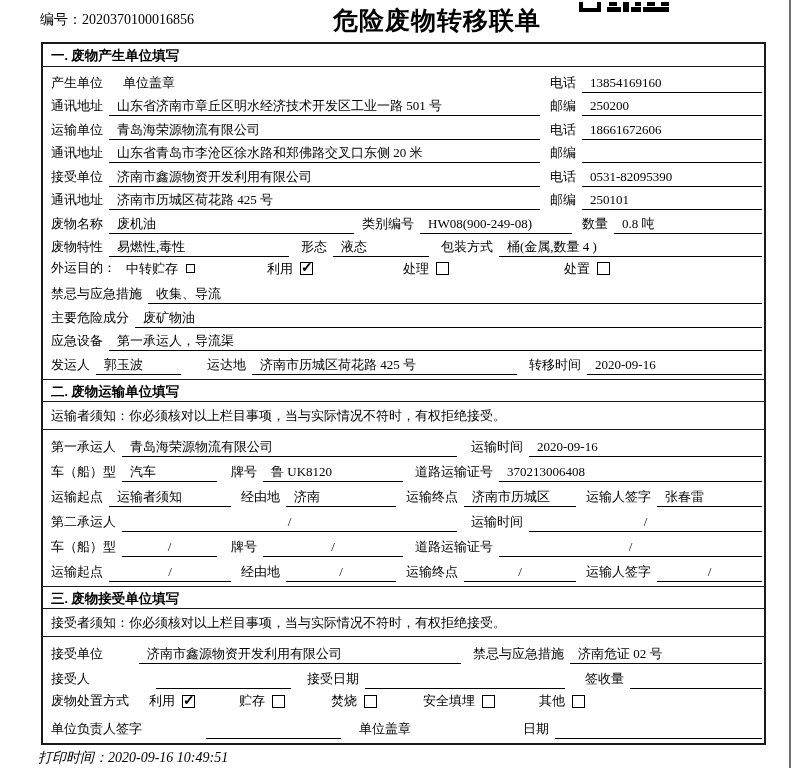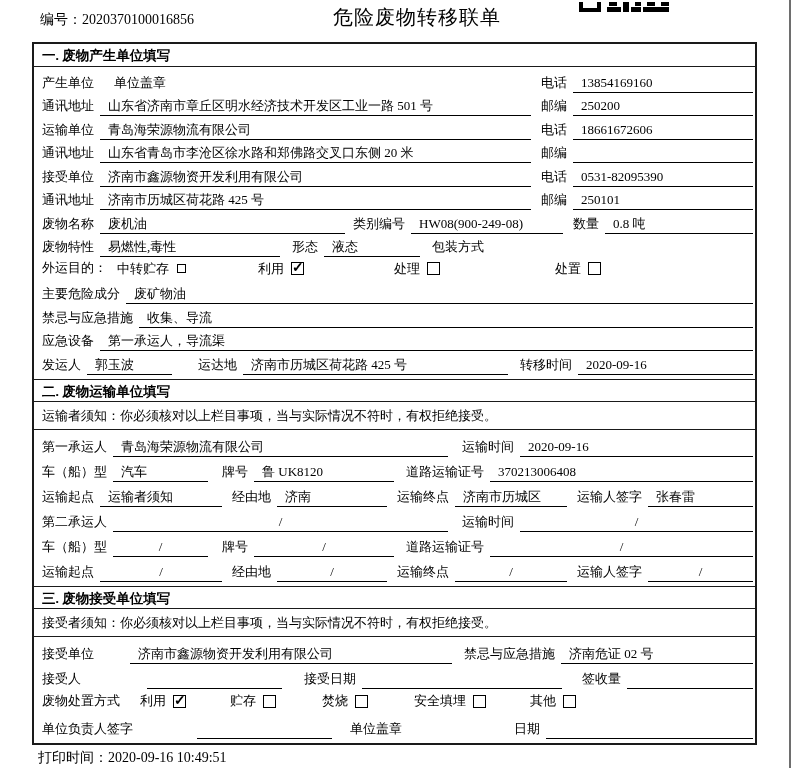--- a/index.html
+++ b/index.html
@@ -5,28 +5,28 @@
   * { margin:0; padding:0; box-sizing:border-box; }
   html,body { width:796px; height:768px; background:#ffffff; overflow:hidden; }
   body {
     font-family:"Liberation Serif","DejaVu Serif",serif;
     color:#000; font-size:13px; position:relative;
   }
   .page { position:absolute; inset:0; background:#fff; }
 
   
   .doc-no { position:absolute; left:40px; top:11px; font-size:14px; white-space:nowrap; }
-  .doc-title { position:absolute; left:333px; top:4px; font-size:20px; font-weight:normal; letter-spacing:1px; white-space:nowrap; }
+  .doc-title { position:absolute; left:333px; top:4px; font-size:25px; font-weight:bold; letter-spacing:1px; white-space:nowrap; }
   .qr-frag { position:absolute; left:579px; top:0; }
 
   
   .page-edge { position:absolute; left:789px; top:0; width:2px; height:768px; background:#6e6e6e; }
 
   
-  .doc-table { position:absolute; left:32px; top:42px; width:725px; border:2px solid #1a1a1a; background:#fff; }
+  .doc-table { position:absolute; left:41px; top:42px; width:725px; border:2px solid #1a1a1a; background:#fff; }
   .sec-title {
     height:23px; line-height:23px; font-weight:bold; font-size:13.5px;
     padding:0 8px; border-bottom:1.5px solid #1a1a1a; white-space:nowrap;
   }
   .bt { border-top:1.5px solid #1a1a1a; }
   .notice { height:28px; line-height:28px; padding:0 8px; border-bottom:1px solid #1a1a1a; white-space:nowrap; }
   .content { padding:2px 2px 4px 8px; }
   .c1 .row { height:23.5px; }
   .c2 .row, .c3 .row { height:25px; }
   .row { display:flex; align-items:flex-end; font-size:13px; }
@@ -46,21 +46,21 @@
     width:13px; height:13px; border:1.4px solid #000; margin-left:7px;
     position:relative; display:inline-block; flex:none; background:#fff;
   }
   .cb-sm { width:9px; height:9px; margin-left:8px; }
   .cb[data-checked="true"]::after {
     content:"✓"; position:absolute; left:0px; top:-4px;
     font-size:14px; font-weight:bold; color:#000;
   }
 
   
-  .print-line { position:absolute; left:38px; top:749px; font-size:14px; white-space:nowrap; }
+  .print-line { position:absolute; left:38px; top:749px; font-size:14px; white-space:nowrap;font-style:italic; }
 </style>
 </head>
 <body>
 
 <div class="page">
 
   <div class="doc-no"><span>编号：</span><span>2020370100016856</span></div>
   <div class="doc-title">危险废物转移联单</div>
   <div class="qr-frag">
     <svg width="92" height="10" viewBox="0 0 92 10" xmlns="http://www.w3.org/2000/svg">
@@ -138,20 +138,21 @@
         <span class="lbl" style="margin-left:10px">数量</span>
         <span class="val fill">0.8 吨</span>
       </div>
 
       <div class="row">
         <span class="lbl">废物特性</span>
         <span class="val" style="width:180px">易燃性,毒性</span>
         <span class="lbl" style="margin-left:12px">形态</span>
         <span class="val" style="width:96px">液态</span>
         <span class="lbl" style="margin-left:12px">包装方式</span>
+        <span class="val fill">桶(金属,数量  4 )</span>
       </div>
 
       <div class="row row-cb">
         <span class="lbl">外运目的：</span>
         <span class="opt" style="margin-left:4px">
           <span>中转贮存</span>
           <span class="cb cb-sm" data-checked="false"></span>
         </span>
         <span class="opt" style="margin-left:72px">
           <span>利用</span>
@@ -161,27 +162,27 @@
           <span>处理</span>
           <span class="cb" data-checked="false"></span>
         </span>
         <span class="opt" style="margin-left:115px">
           <span>处置</span>
           <span class="cb" data-checked="false"></span>
         </span>
       </div>
 
       <div class="row">
+        <span class="lbl">禁忌与应急措施</span>
+        <span class="val fill">收集、导流</span>
+      </div>
+
+      <div class="row">
         <span class="lbl">主要危险成分</span>
         <span class="val fill">废矿物油</span>
-      </div>
-
-      <div class="row">
-        <span class="lbl">禁忌与应急措施</span>
-        <span class="val fill">收集、导流</span>
       </div>
 
       <div class="row">
         <span class="lbl">应急设备</span>
         <span class="val fill">第一承运人，导流渠</span>
       </div>
 
       <div class="row">
         <span class="lbl">发运人</span>
         <span class="val" style="width:85px">郭玉波</span>
@@ -258,21 +259,21 @@
       <div class="row">
         <span class="lbl">接受单位</span>
         <span class="val" style="width:322px;margin-left:30px">济南市鑫源物资开发利用有限公司</span>
         <span class="lbl" style="margin-left:12px">禁忌与应急措施</span>
         <span class="val fill">济南危证 02 号</span>
       </div>
 
       <div class="row">
         <span class="lbl">接受人</span>
         <span class="val" style="width:135px;margin-left:60px"></span>
-        <span class="lbl" style="margin-left:22px">接受日期</span>
+        <span class="lbl" style="margin-left:16px">接受日期</span>
         <span class="val" style="width:200px"></span>
         <span class="lbl" style="margin-left:20px">签收量</span>
         <span class="val fill"></span>
       </div>
 
       <div class="row row-cb">
         <span class="lbl">废物处置方式</span>
         <span class="opt" style="margin-left:14px">
           <span>利用</span>
           <span class="cb" data-checked="true"></span>

